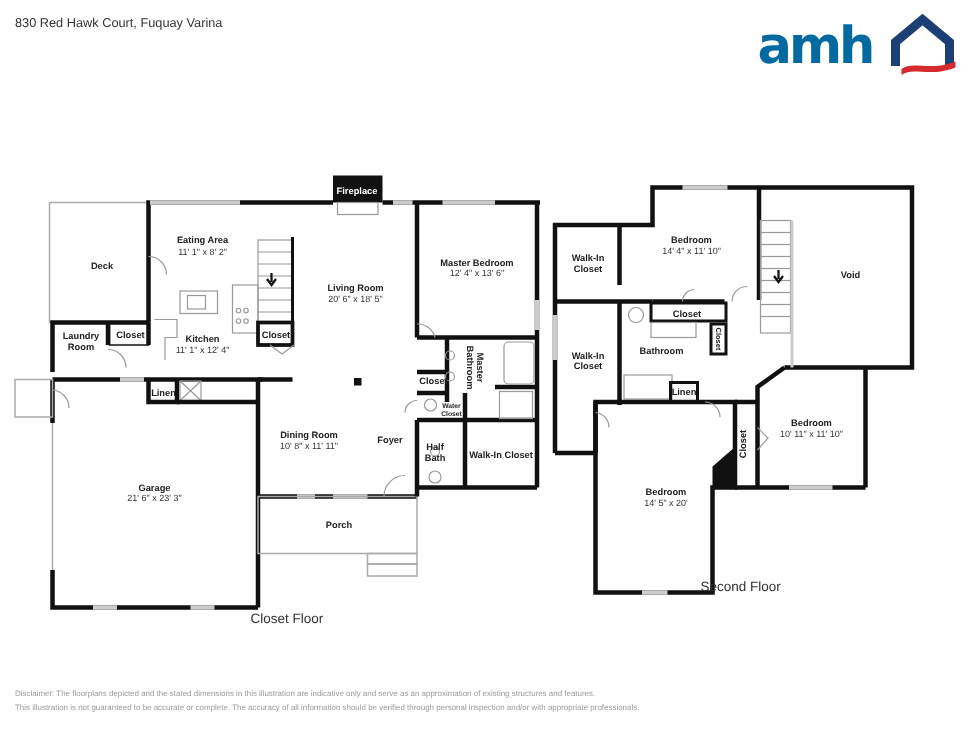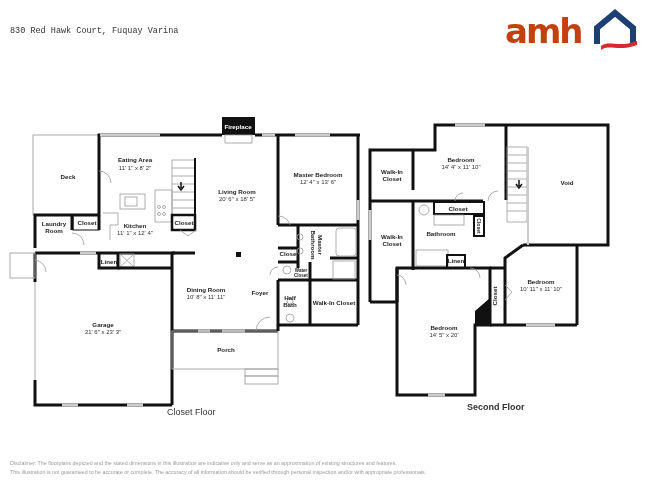--- a/index.html
+++ b/index.html
@@ -1,19 +1,19 @@
 <!DOCTYPE html>
 <html><head>
 <meta charset="utf-8">
 <style>
   html, body { margin: 0; padding: 0; background: #ffffff; }
   body { width: 650px; height: 488px; position: relative; overflow: hidden; font-family: "Liberation Sans", sans-serif; }
-  .address { position: absolute; left: 10px; top: 26px; font-size: 8.5px; color: #333; font-family: Liberation Mono, monospace; }
+  .address { position: absolute; left: 10px; top: 10px; font-size: 8.5px; color: #333; }
   .logo { position: absolute; left: 505px; top: 8px; width: 135px; height: 45px; }
-  .logo-text { position: absolute; left: 0; top: 5px; font-family: "DejaVu Sans", sans-serif; font-weight: bold; font-size: 34px; color: #c2410c; letter-spacing: -2px; line-height: 36px; }
+  .logo-text { position: absolute; left: 0; top: 5px; font-family: "DejaVu Sans", sans-serif; font-weight: bold; font-size: 34px; color: #0369a1; letter-spacing: -2px; line-height: 36px; }
   .plan { position: absolute; left: 0; top: 0; width: 650px; height: 488px; }
   .lbl { font-family: "Liberation Sans", sans-serif; font-size: 6.2px; font-weight: bold; fill: #222; text-anchor: middle; }
   .dim { font-family: "Liberation Sans", sans-serif; font-size: 6px; fill: #333; text-anchor: middle; }
   .floor-title { position: absolute; font-size: 9px; color: #333; }
   .disclaimer { position: absolute; left: 10px; top: 459px; font-size: 5.3px; color: #9a9a9a; line-height: 8.5px; }
   .wall { stroke: #111; stroke-width: 3; fill: none; }
   .thin { stroke: #aaa; stroke-width: 1; fill: none; }
   .thin2 { stroke: #999; stroke-width: 0.8; fill: none; }
   .win { stroke: #ccc; stroke-width: 3; fill: none; }
 </style>
@@ -227,18 +227,18 @@
   <text x="441" y="236" class="lbl">Bathroom</text>
   <text x="456" y="263" class="lbl">Linen</text>
   <text x="497" y="296" class="lbl" transform="rotate(-90 497 296)">Closet</text>
   <text x="541" y="284" class="lbl">Bedroom</text>
   <text x="541" y="291" class="dim">10' 11" x 11' 10"</text>
   <text x="444" y="330" class="lbl">Bedroom</text>
   <text x="444" y="337" class="dim">14' 5" x 20'</text>
 </svg>
 
 <div class="floor-title" style="left:167px; top:407px;">Closet Floor</div>
-<div class="floor-title" style="left:467px; top:402px;font-weight:bold;">Second Floor</div>
+<div class="floor-title" style="left:467px; top:386px;">Second Floor</div>
 
 <div class="disclaimer">
   <div>Disclaimer: The floorplans depicted and the stated dimensions in this illustration are indicative only and serve as an approximation of existing structures and features.</div>
   <div>This illustration is not guaranteed to be accurate or complete. The accuracy of all information should be verified through personal inspection and/or with appropriate professionals.</div>
 </div>
 
 </body></html>

